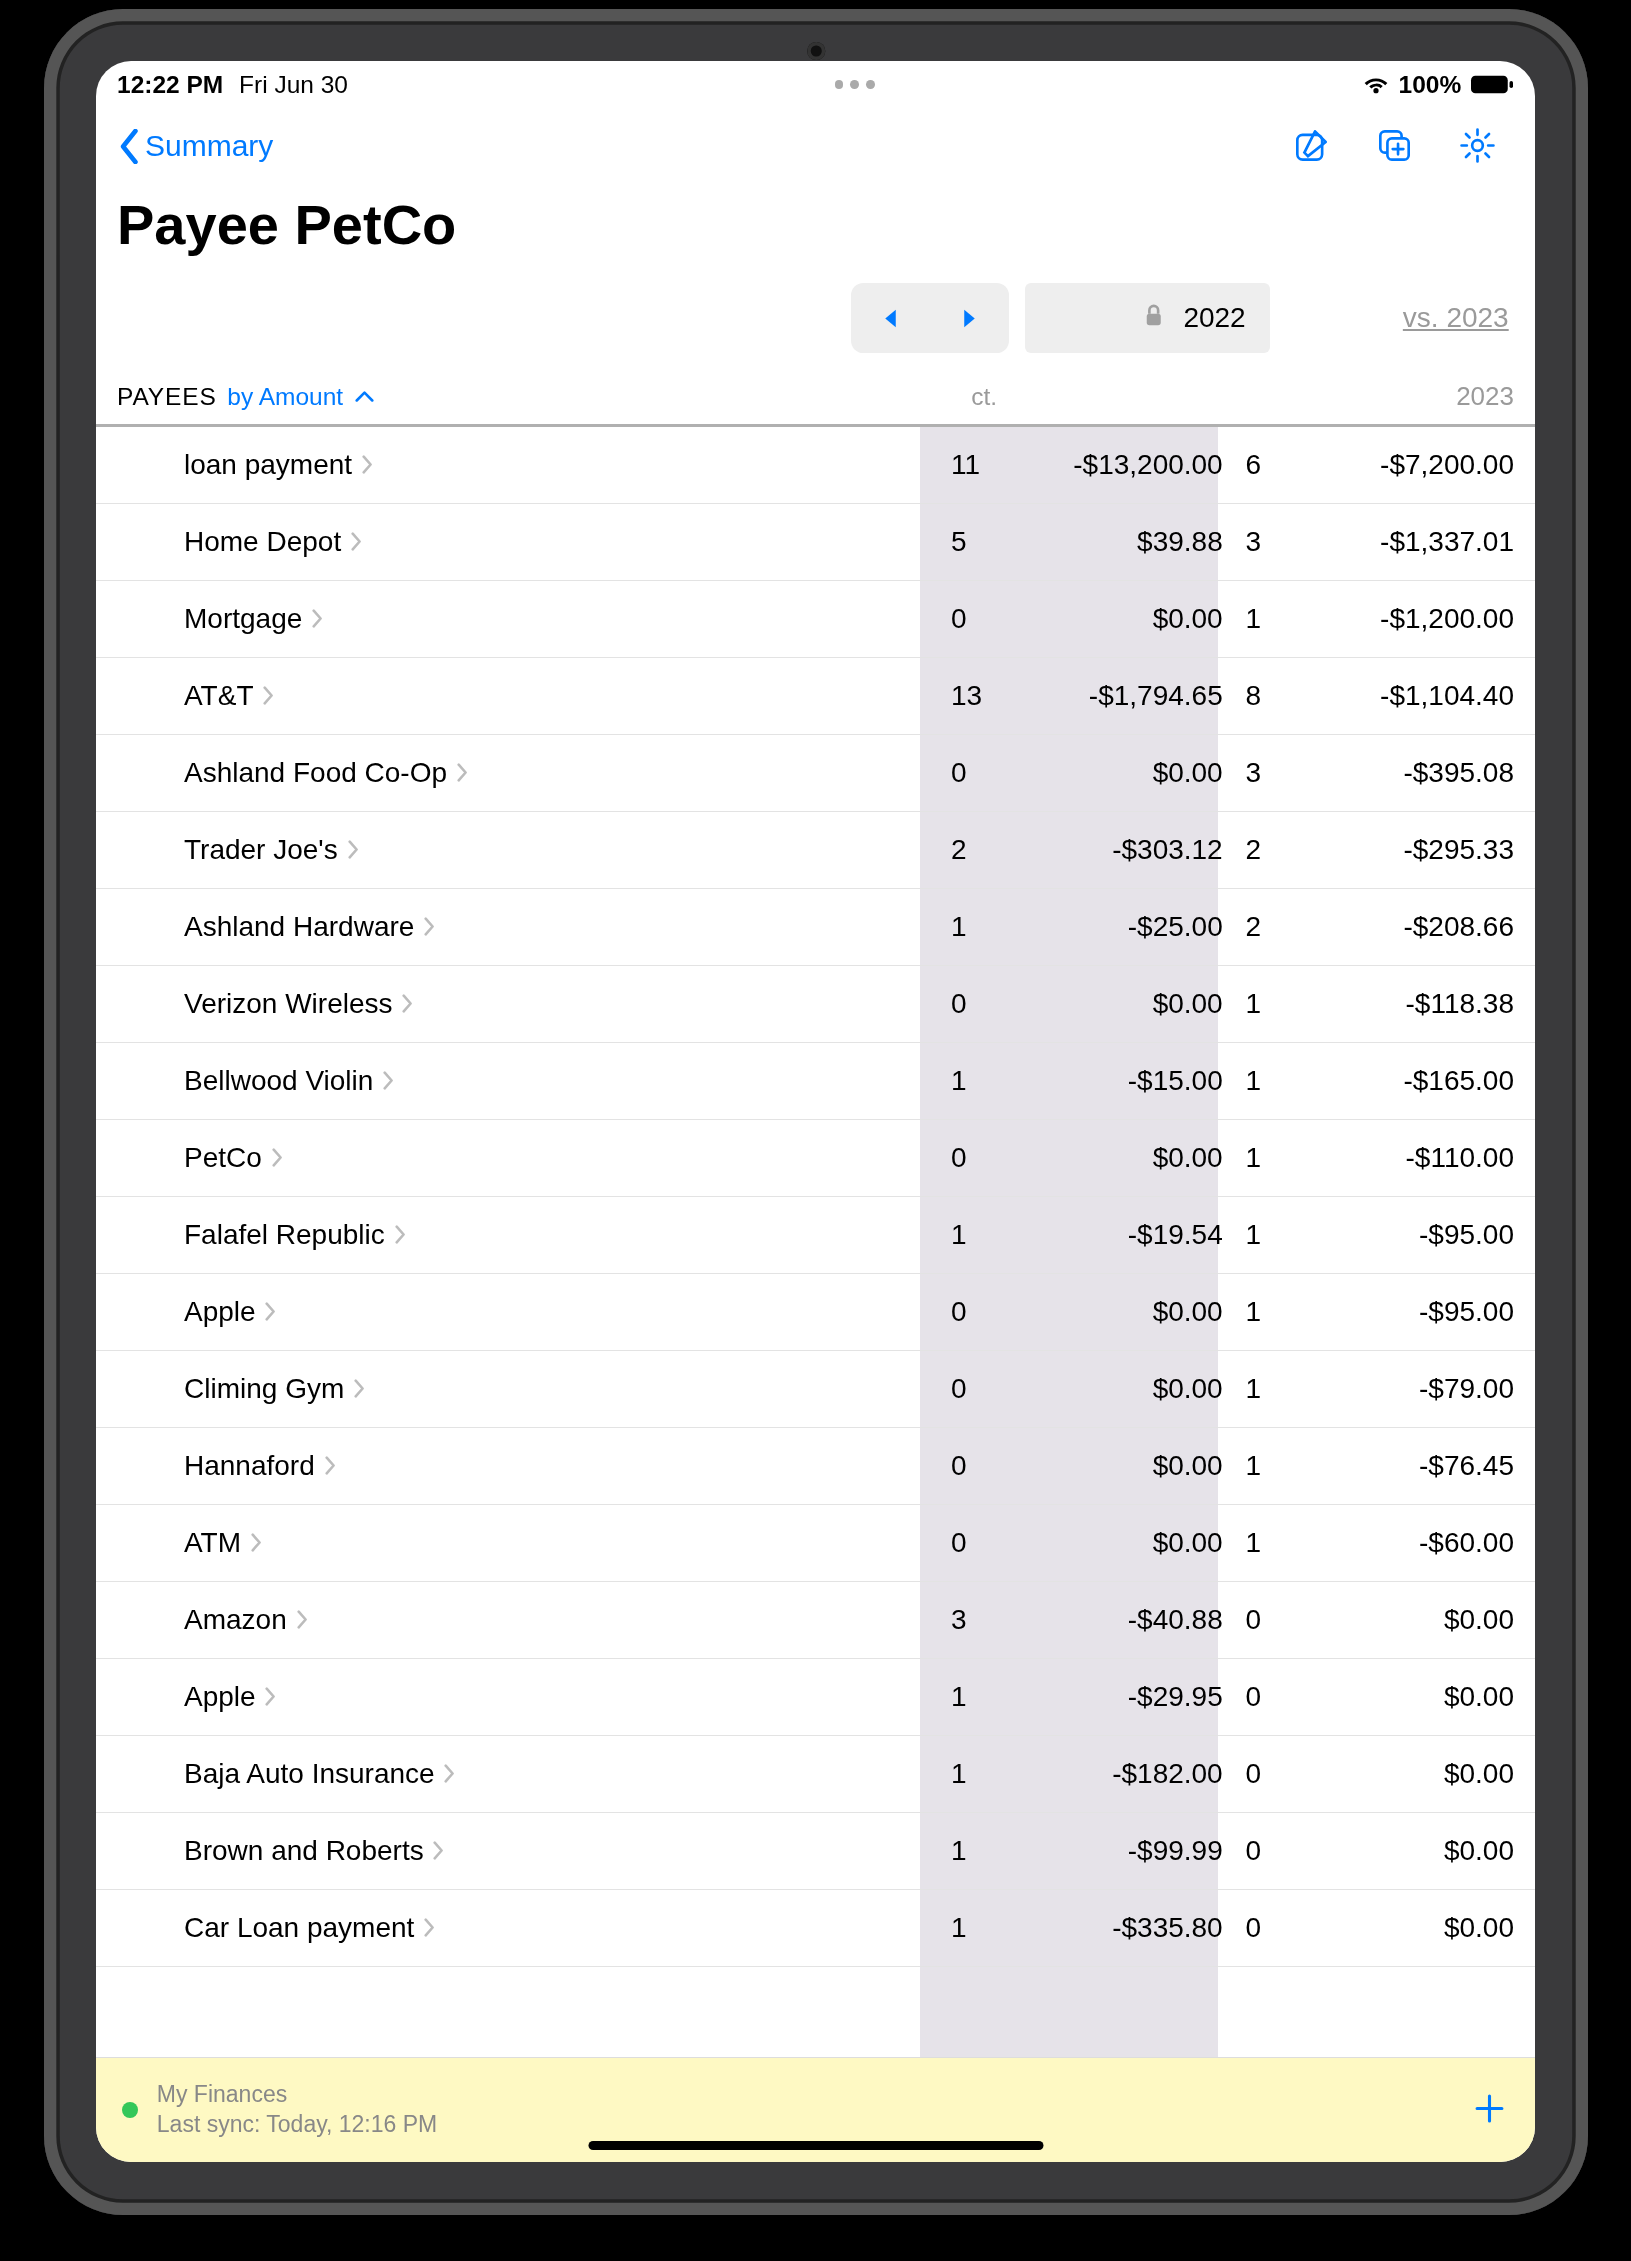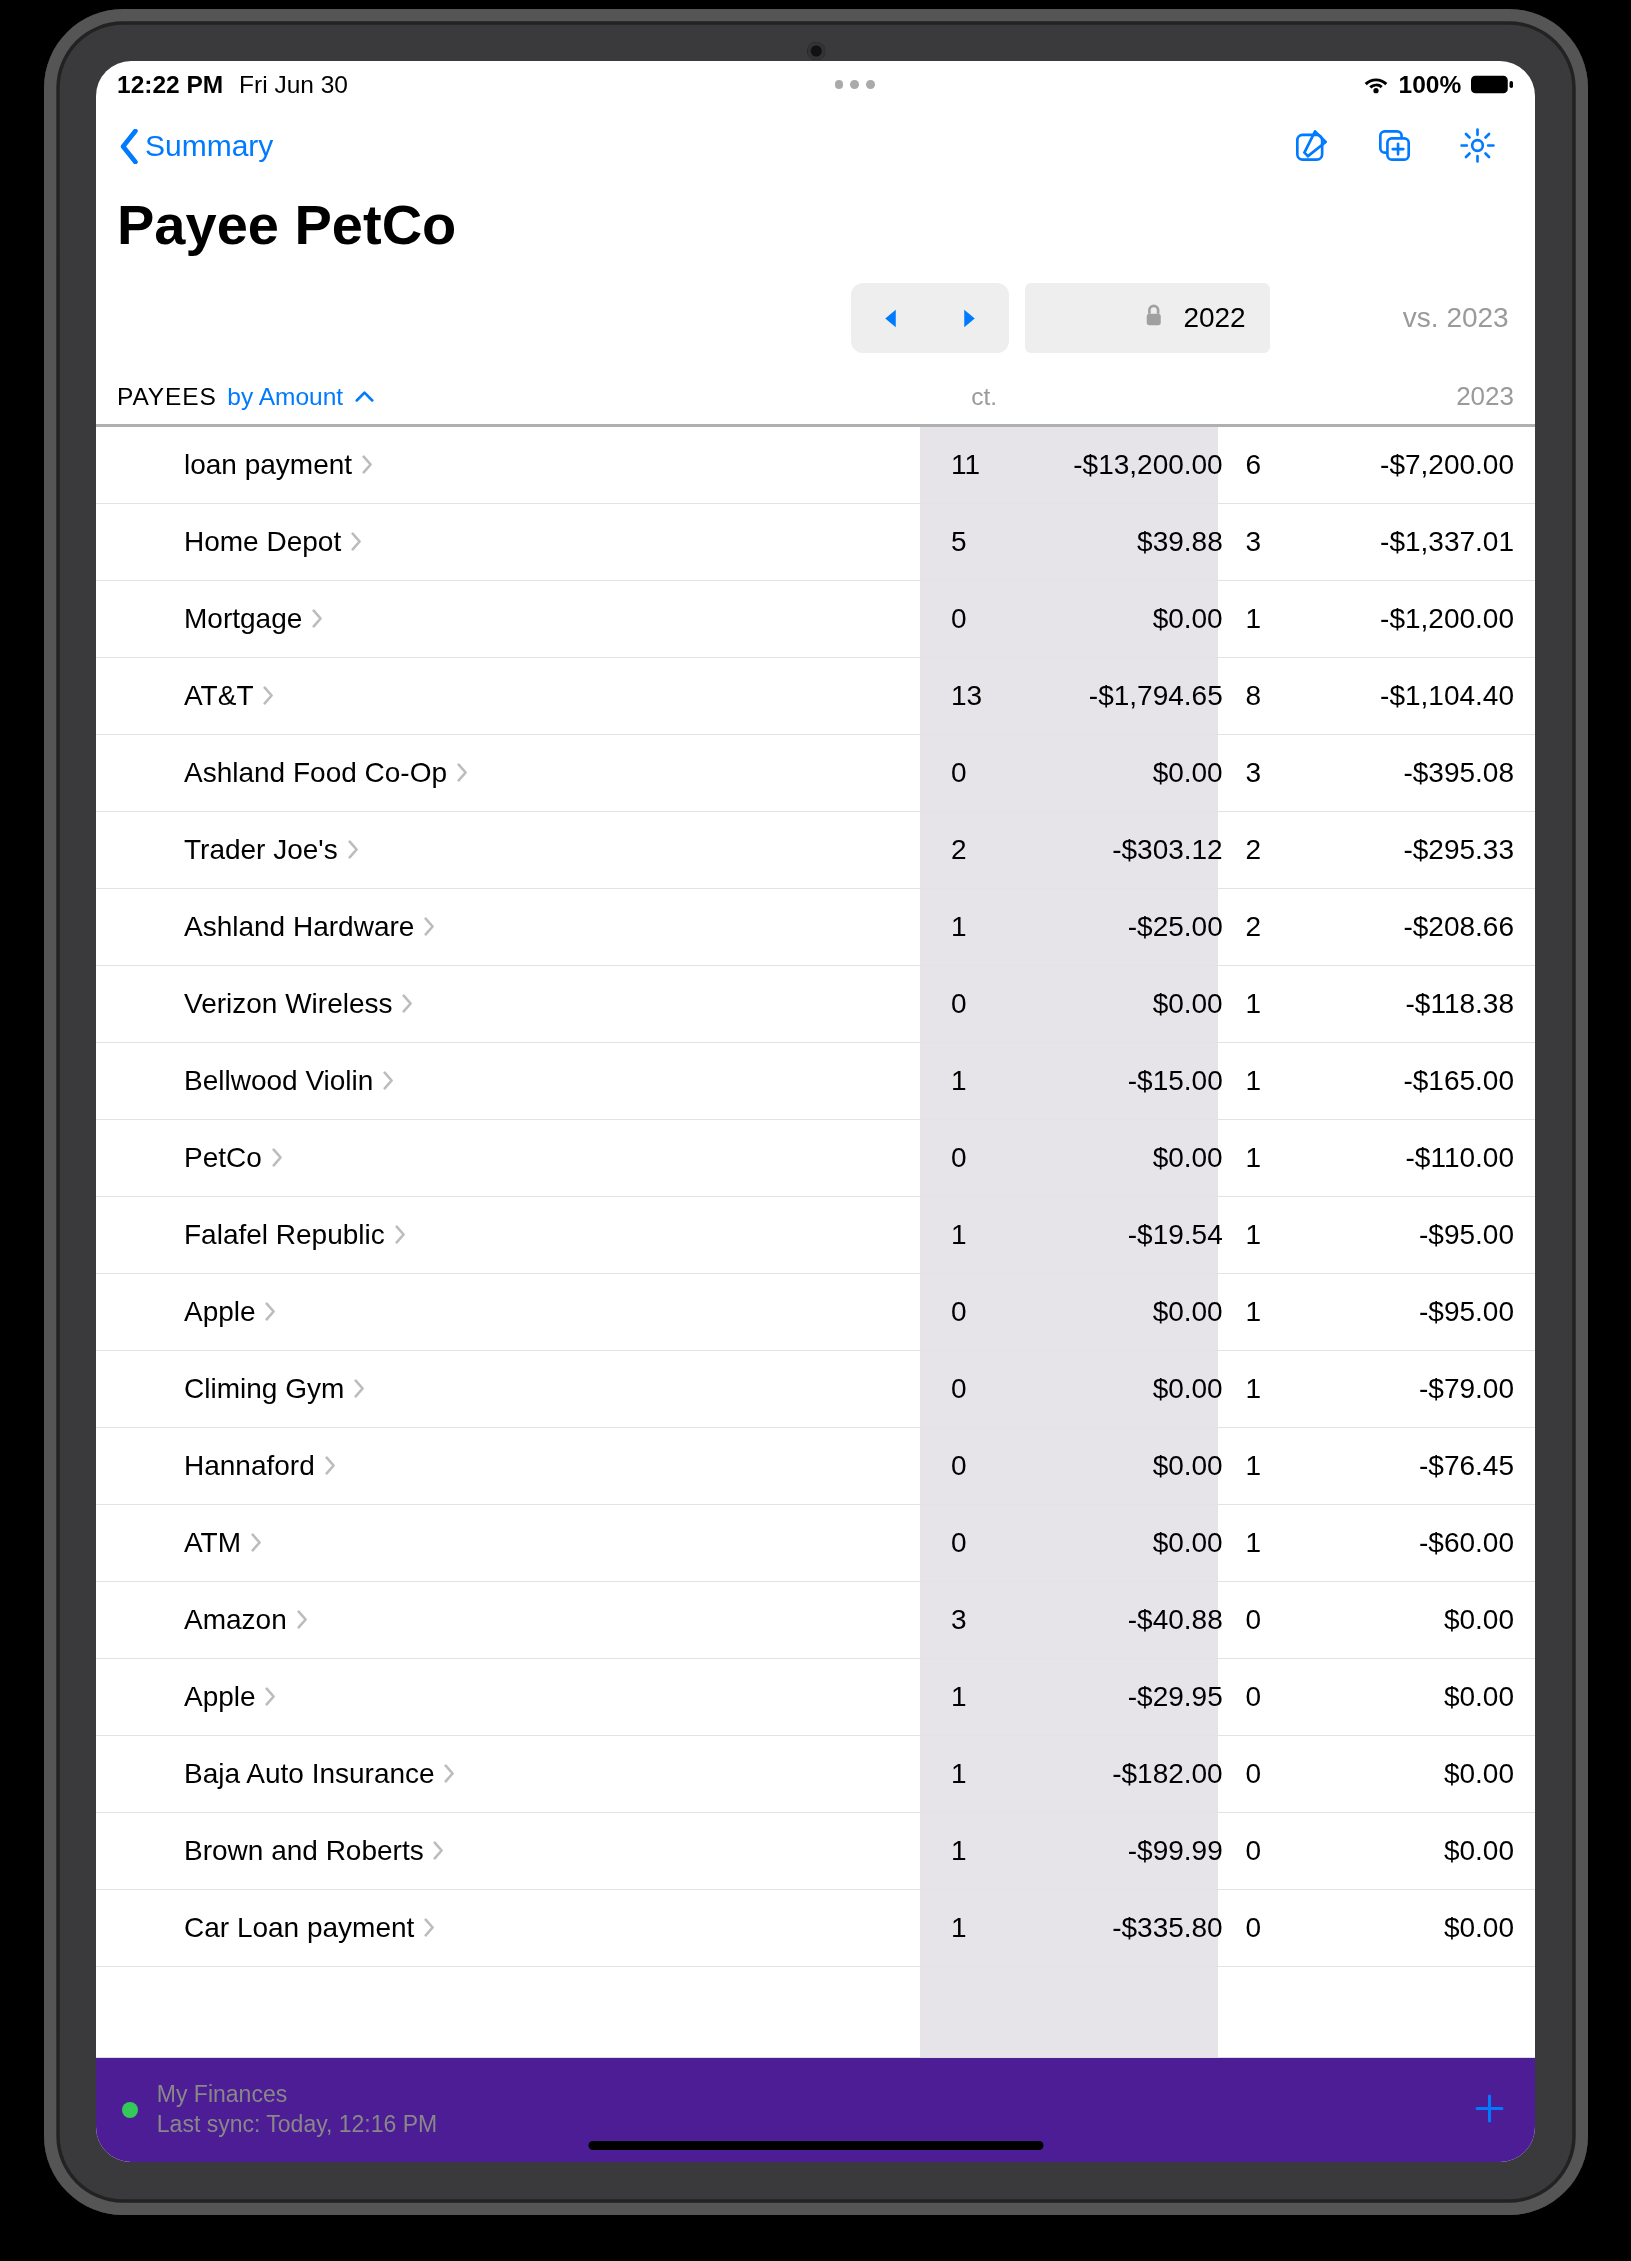--- a/index.html
+++ b/index.html
@@ -56,21 +56,21 @@
     width: 79px; height: 70px; display: flex; align-items: center; justify-content: center;
     color: #007aff; cursor: pointer;
   }
   .year-seg {
     width: 245px; height: 70px; background: #eee; border-radius: 6px;
     display: flex; align-items: center; justify-content: flex-end; padding: 0 24.5px;
     font-size: 28px; font-weight: 500; color: #000; gap: 21px;
   }
   .lock-ic { color: #a0a0a0; }
   .vs-label {
-    width: 228px; text-align: right; font-size: 28px; color: #9a9a9a; padding-right: 5.3px;
+    width: 228px; text-align: right; font-size: 28px; color: #9a9a9a; padding-right: 5.3px; text-decoration: underline;
   }
   
   .col-header {
     display: flex; align-items: center; padding: 12.3px 21px;
     font-size: 24.5px;
   }
   .col-header .ch-label { color: #000; text-transform: uppercase; letter-spacing: 0.9px; }
   .col-header .ch-sort { color: #007aff; margin-left: 10.5px; display: flex; align-items: center; gap: 12.3px; cursor: pointer; }
   .col-header .spacer { flex: 1; }
   .col-header .ch-ct { width: 70px; text-align: right; color: #9a9a9a; font-size: 24.5px; }
@@ -92,21 +92,21 @@
   .row .ct2 { width: 53px; text-align: left; padding-left: 10.5px; }
   .row .amt2 { width: 247px; text-align: right; padding-right: 21px; }
   .col2022-bg {
     position: absolute; top: 0; bottom: 0; background: #e6e3e9; z-index: 0;
     left: calc(100% - 21px - 247px - 53px - 228px - 70px + 3.5px);
     width: calc(70px + 228px);
   }
   .rows-wrap { position: relative; z-index: 1; }
   
   .bottom-bar {
-    height: 105px; background: #4c1d95; border-top: 0.9px solid #ddd;
+    height: 105px; background: #fef9c3; border-top: 0.9px solid #ddd;
     display: flex; align-items: center; padding: 0 26px; gap: 19px;
   }
   .sync-dot { width: 15.8px; height: 15.8px; border-radius: 50%; background: #34c759; }
   .sync-text { display: flex; flex-direction: column; color: #888; font-size: 23px; line-height: 1.3; }
   .bottom-bar .grow { flex: 1; }
   .plus-btn { color: #007aff; cursor: pointer; }
   
   .home-ind { position: absolute; bottom: 12.3px; left: 50%; transform: translateX(-50%);
     width: 455px; height: 8.8px; background: #000; border-radius: 8.8px; }
 </style>

